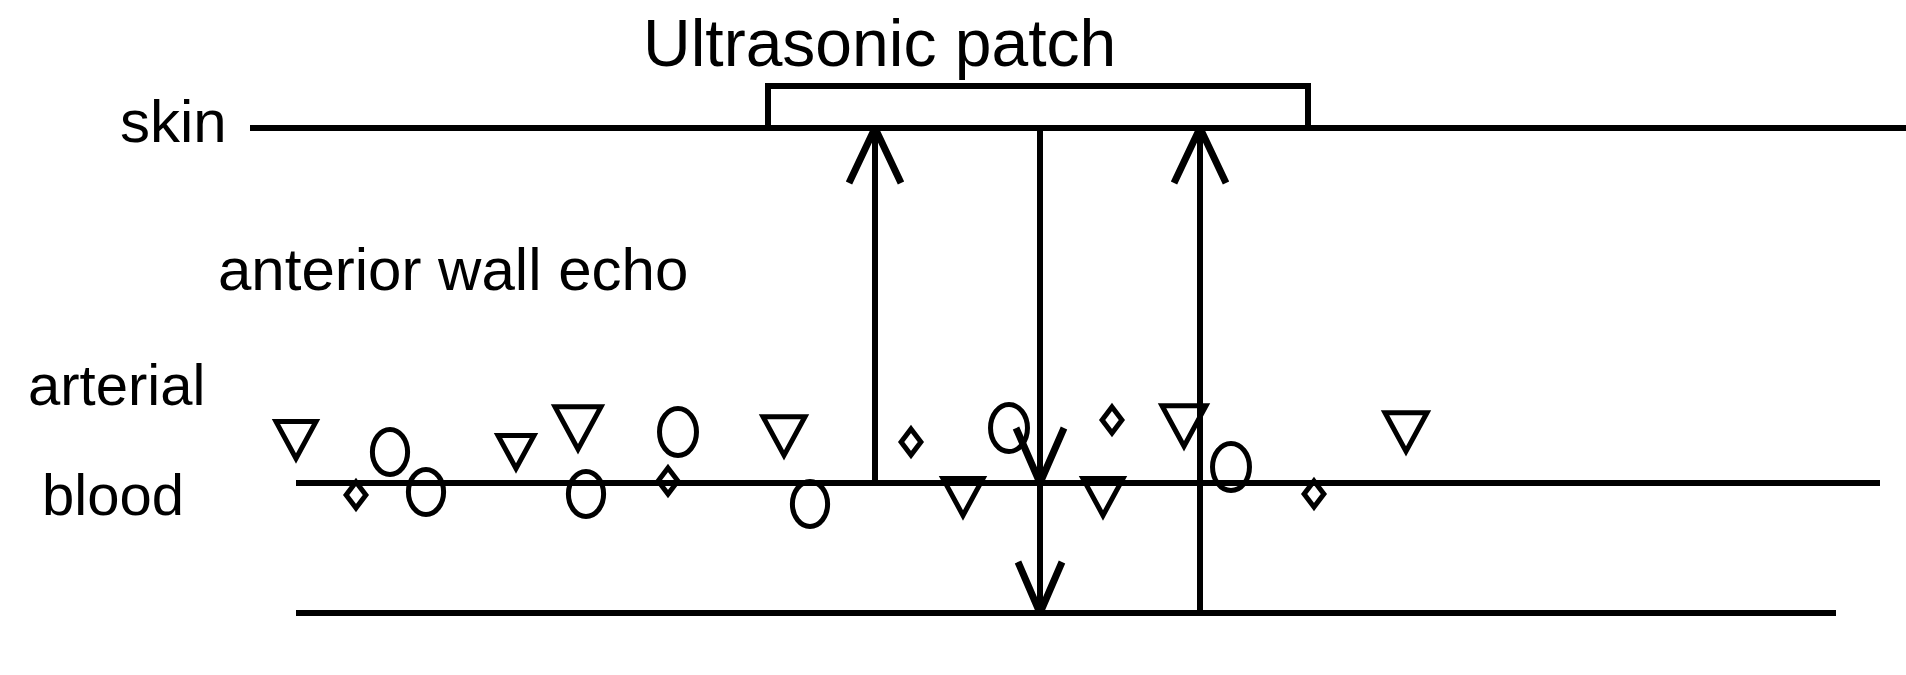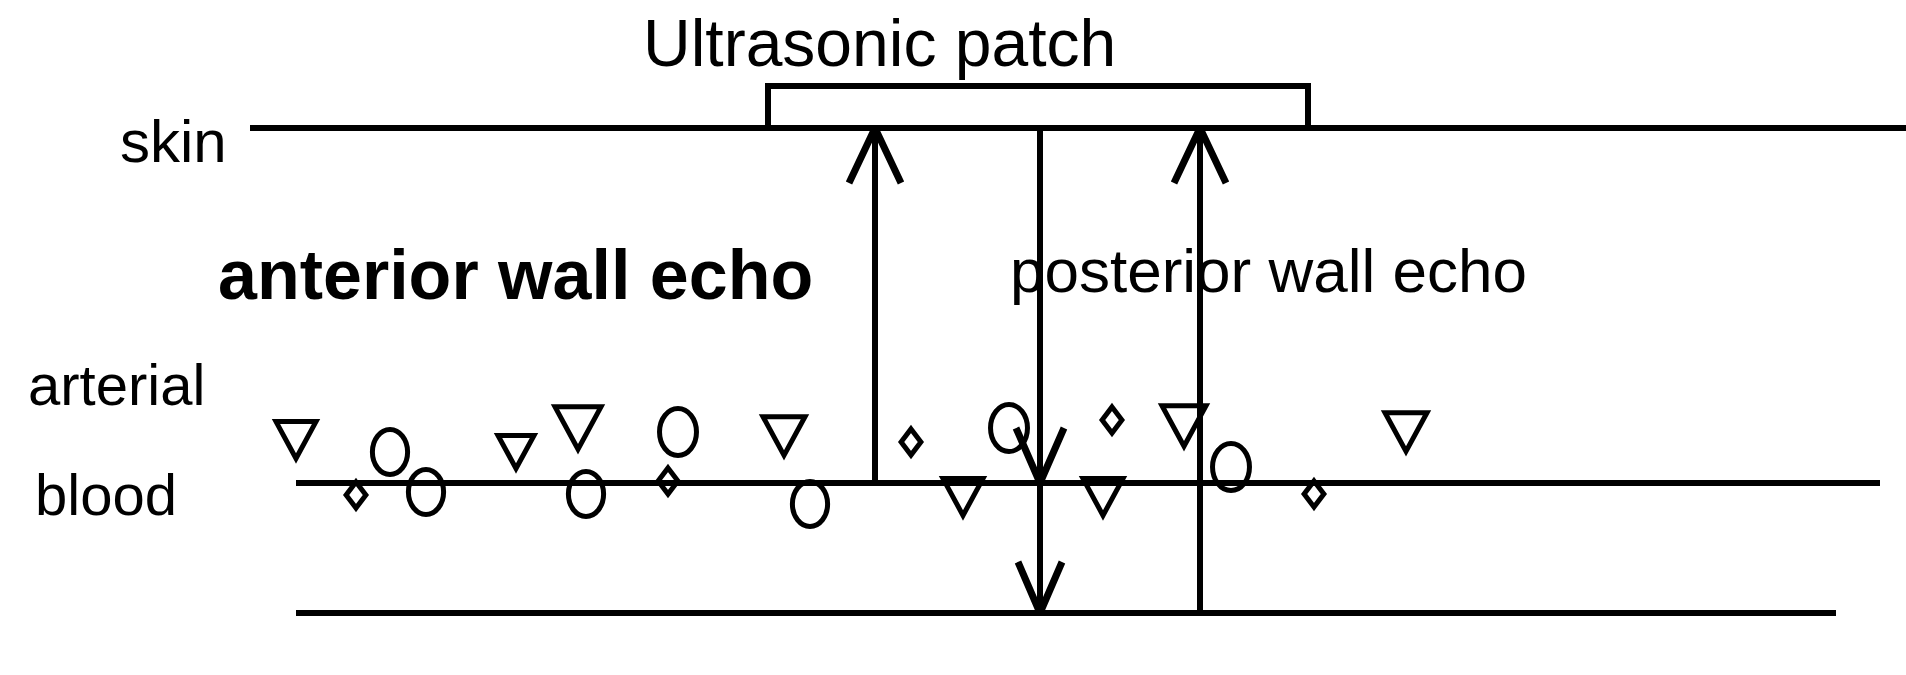--- a/index.html
+++ b/index.html
@@ -34,46 +34,44 @@
   }
   #label-title {
     left: 643px;
     top: 10px;
     font-size: 66px;
   }
   #label-skin {
     left: 120px;
     top: 92px;
     font-size: 60px;
-    margin-top: 20px;
   }
   #label-anterior {
     left: 218px;
     top: 240px;
-    font-size: 70px;
-    font-weight: bold;
+    font-size: 60px;
   }
   #label-pulse {
     left: 788px;
     top: 240px;
     font-size: 62px;
   }
   #label-posterior {
     left: 1010px;
     top: 240px;
     font-size: 62px;
   }
   #label-arterial {
     left: 28px;
     top: 356px;
     font-size: 58px;
     text-align: right;
   }
   #label-blood {
-    left: 35px;
+    left: 42px;
     top: 466px;
     font-size: 58px;
   }
 </style>
 </head>
 <body>
 
 <div id="stage">
 
   <svg id="diagram-svg" viewBox="0 0 1906 675">
@@ -126,19 +124,18 @@
       </g>
   </svg>
 
   <div class="lbl" id="label-title">Ultrasonic patch</div>
 
   <div class="lbl" id="label-skin">skin</div>
 
   <div class="lbl" id="label-anterior">anterior wall echo</div>
 
 
-  <div class="lbl" id="label-posterior">posterior wall echo</div>
 
   <div class="lbl" id="label-arterial">arterial</div>
 
   <div class="lbl" id="label-blood">blood</div>
 
 </div>
 
 </body></html>

